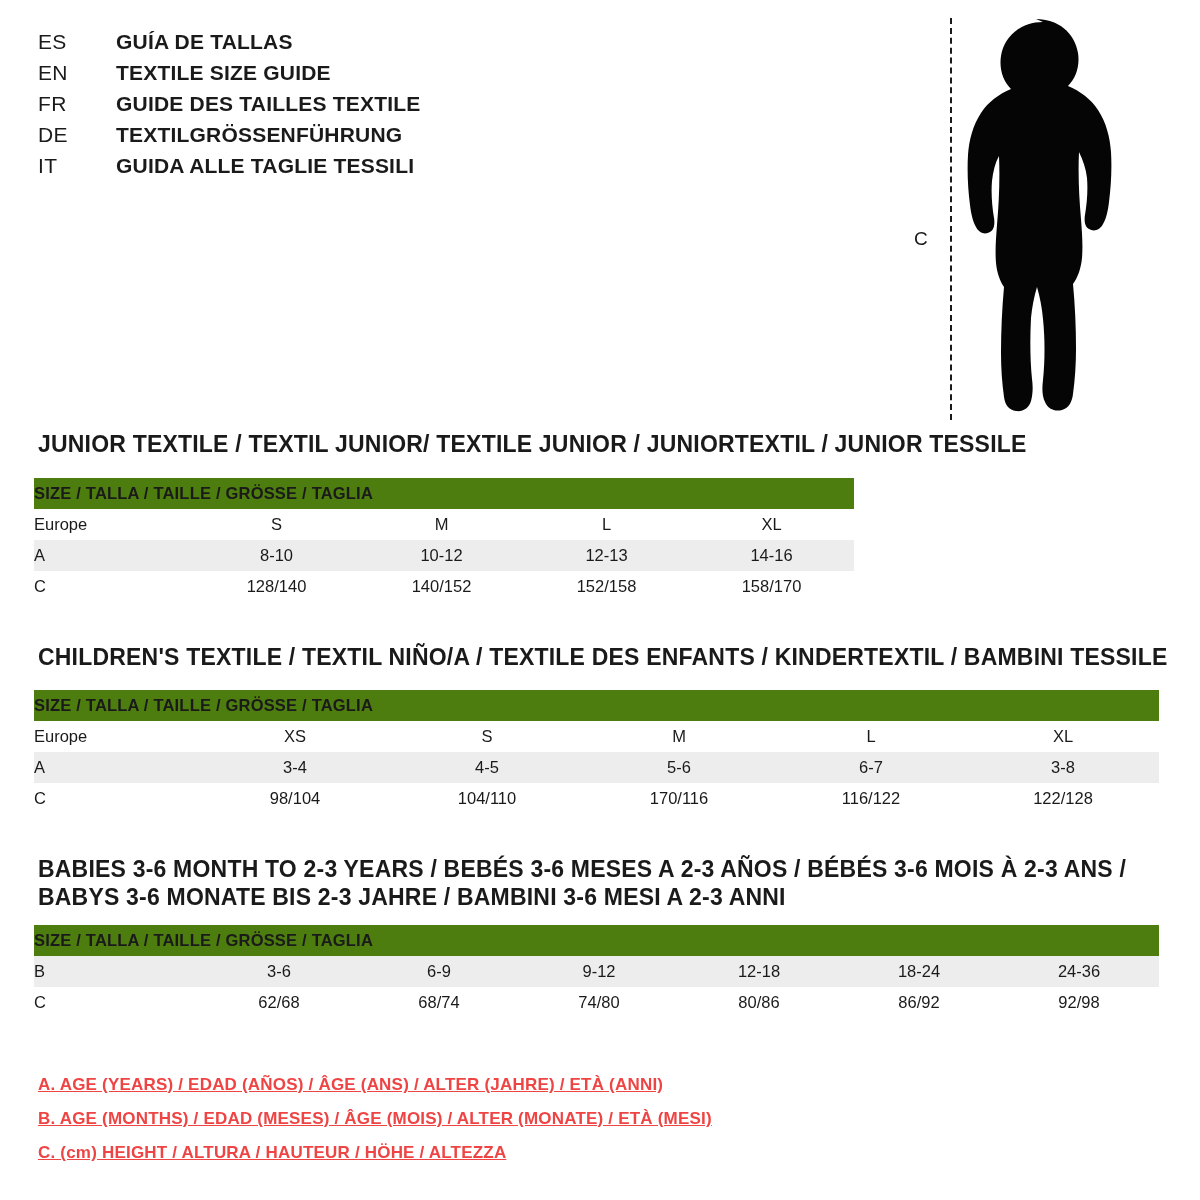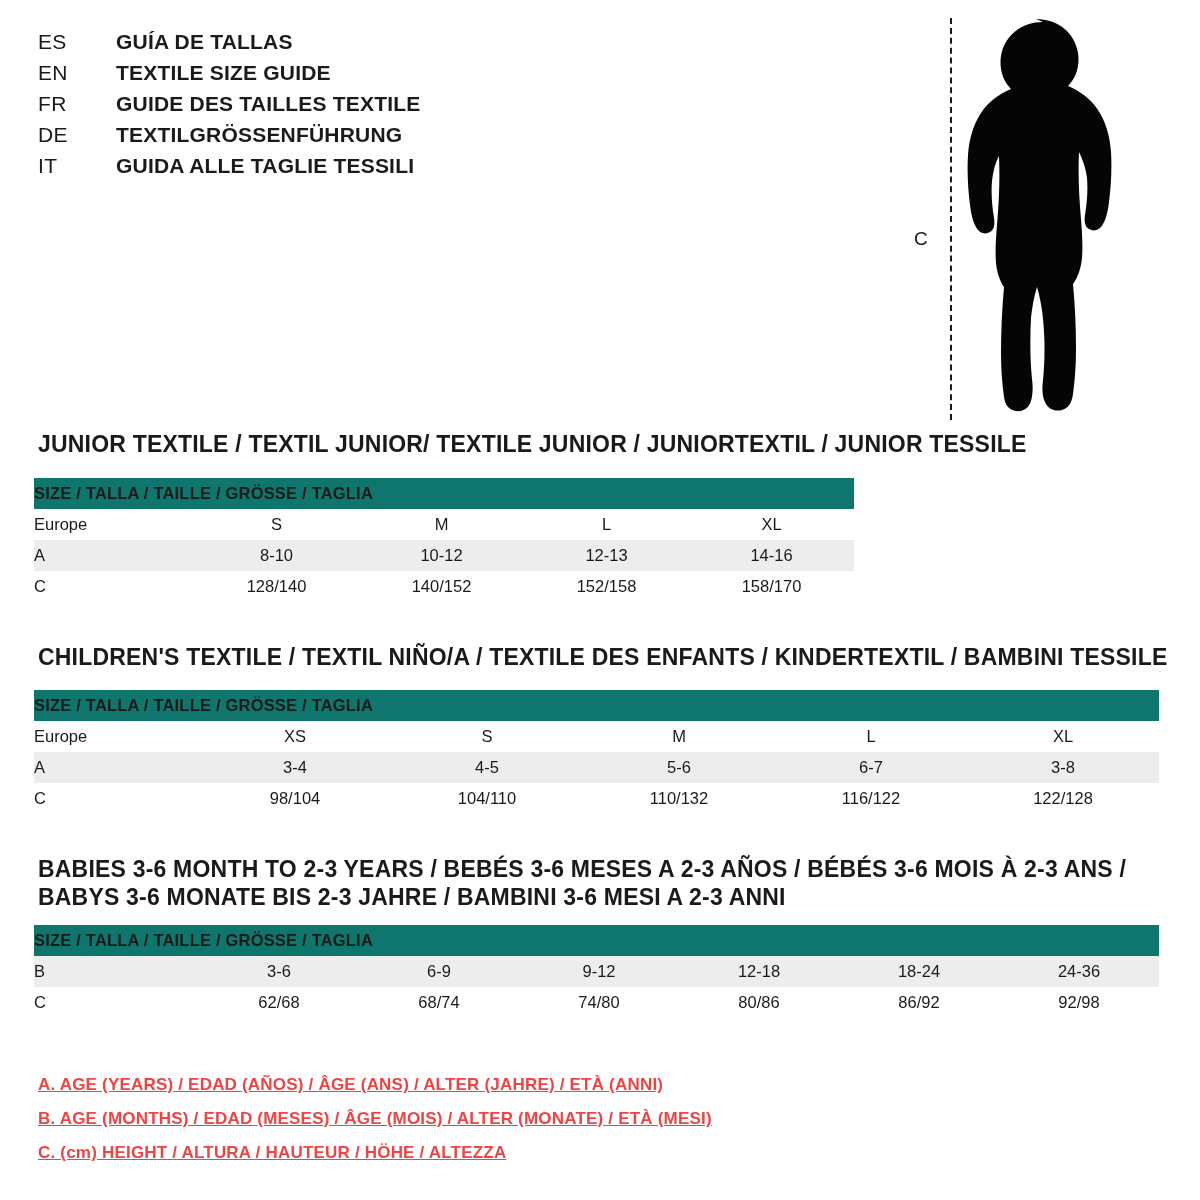--- a/index.html
+++ b/index.html
@@ -94,21 +94,21 @@
     border-collapse: collapse;
     font-size: 16.5px;
     color: #1a1a1a;
   }
   table.size-table td {
     padding: 0;
     height: 31px;
     vertical-align: middle;
   }
   .hdr-band td {
-    background: #0f766e;
+    background: #4d7c0f;
     font-weight: 700;
     letter-spacing: 0.2px;
     text-transform: uppercase;
     padding-left: 8px;
     font-size: 16.5px;
   }
   .row-white td { background: #ffffff; }
   .row-grey td { background: #ededed; }
   .cell-label {
     padding-left: 8px;
@@ -238,21 +238,21 @@
       <td class="cell-val">3-4</td>
       <td class="cell-val">4-5</td>
       <td class="cell-val">5-6</td>
       <td class="cell-val">6-7</td>
       <td class="cell-val">3-8</td>
     </tr>
     <tr class="row-white">
       <td class="cell-label">C</td>
       <td class="cell-val">98/104</td>
       <td class="cell-val">104/110</td>
-      <td class="cell-val">110/132</td>
+      <td class="cell-val">170/116</td>
       <td class="cell-val">116/122</td>
       <td class="cell-val">122/128</td>
     </tr>
   </tbody>
     </table>
 
   <div class="section-title" style="top:855px;">BABIES 3-6 MONTH TO 2-3 YEARS / BEBÉS 3-6 MESES A 2-3 AÑOS / BÉBÉS 3-6 MOIS À 2-3 ANS /</div>
   <div class="section-title" style="top:883px;">BABYS 3-6 MONATE BIS 2-3 JAHRE / BAMBINI 3-6 MESI A 2-3 ANNI</div>
 
   <table class="size-table" style="top:925px; width:1125px;">

